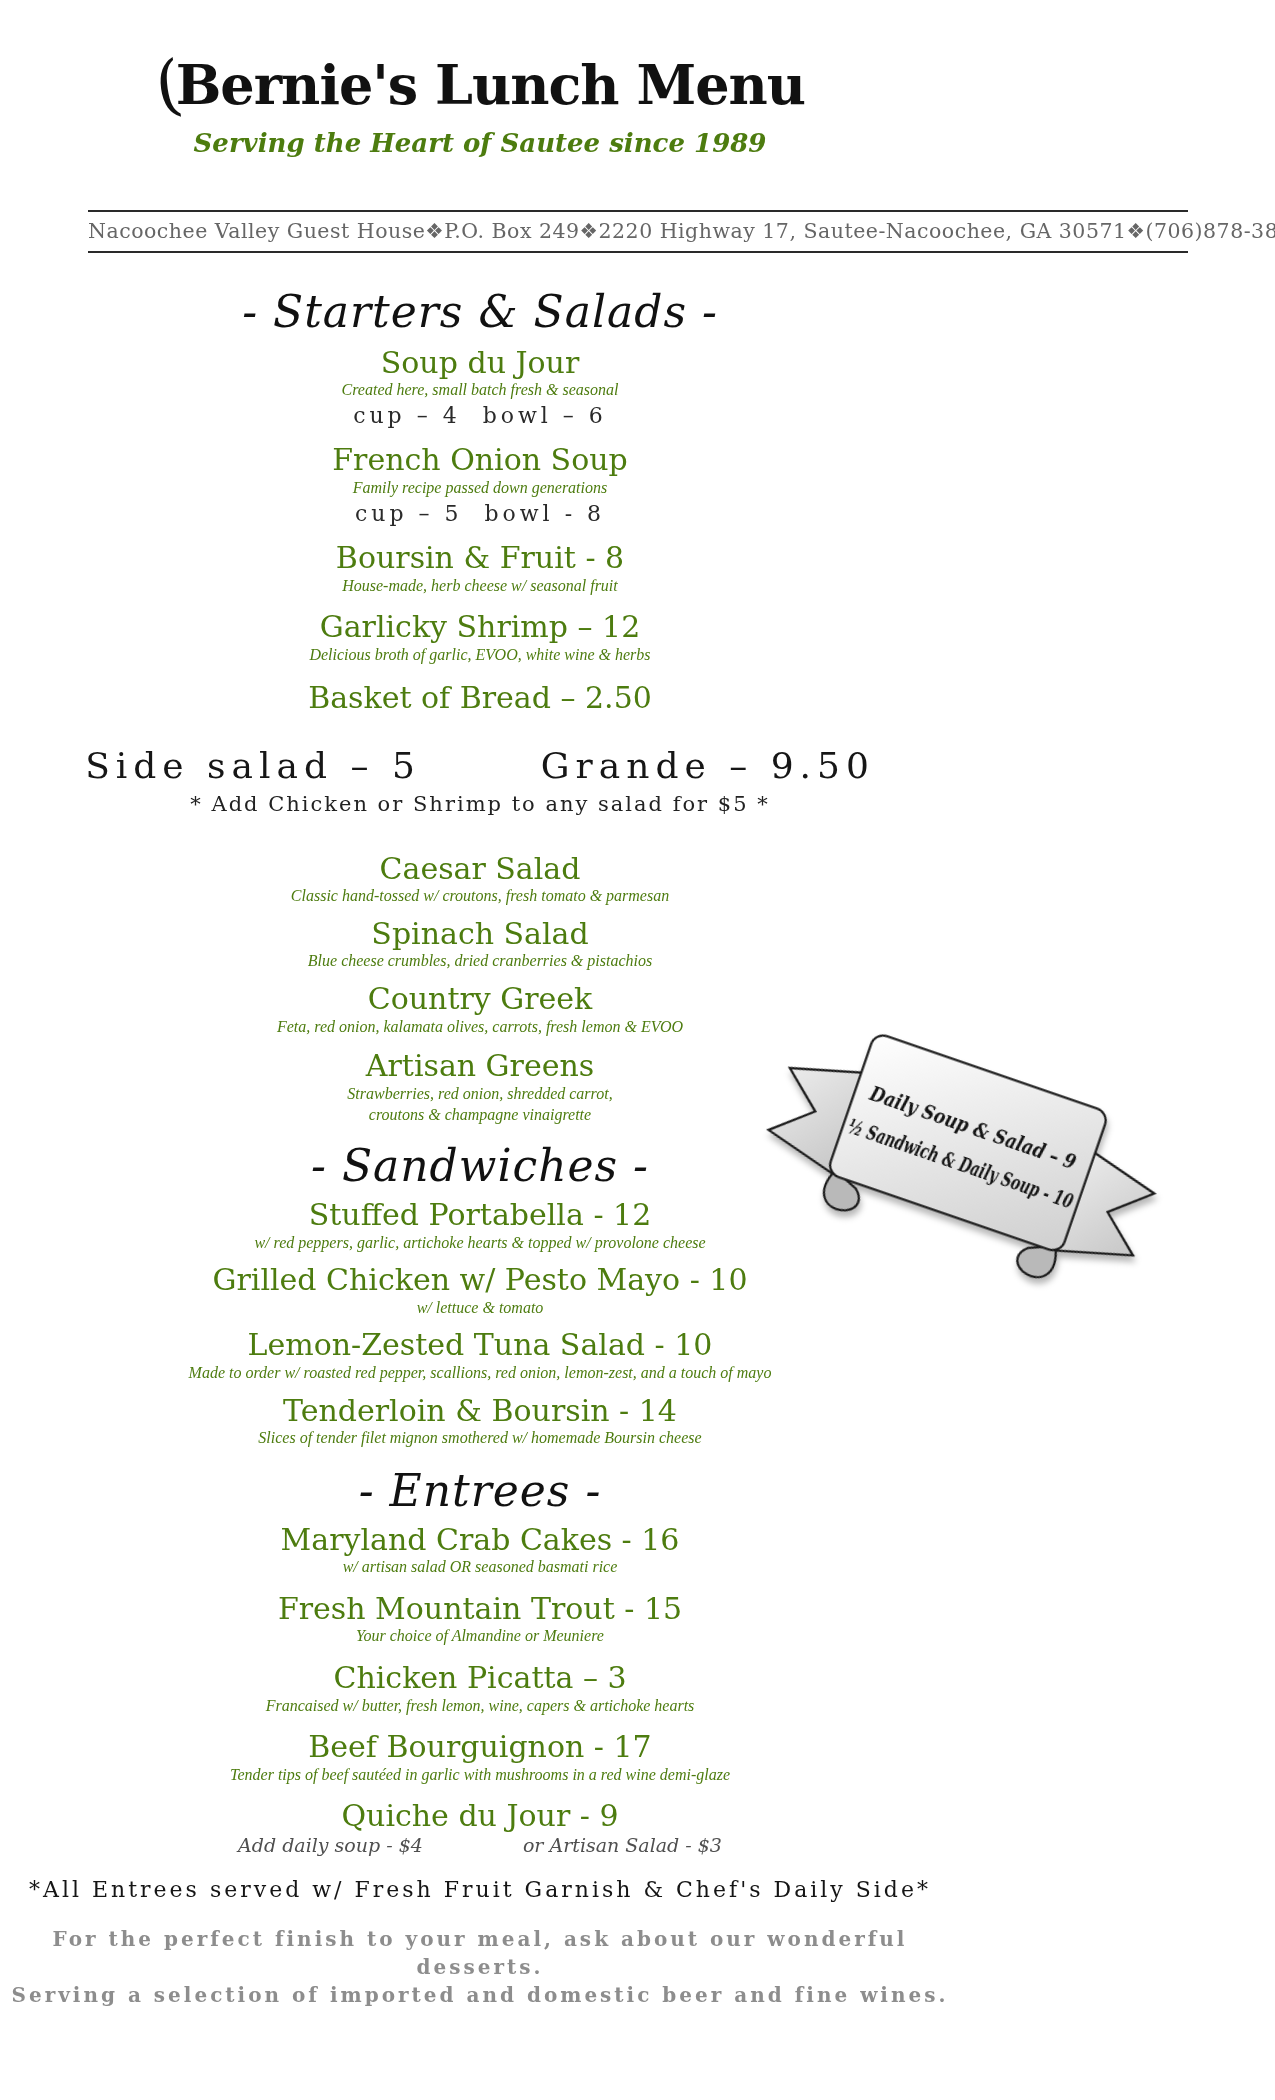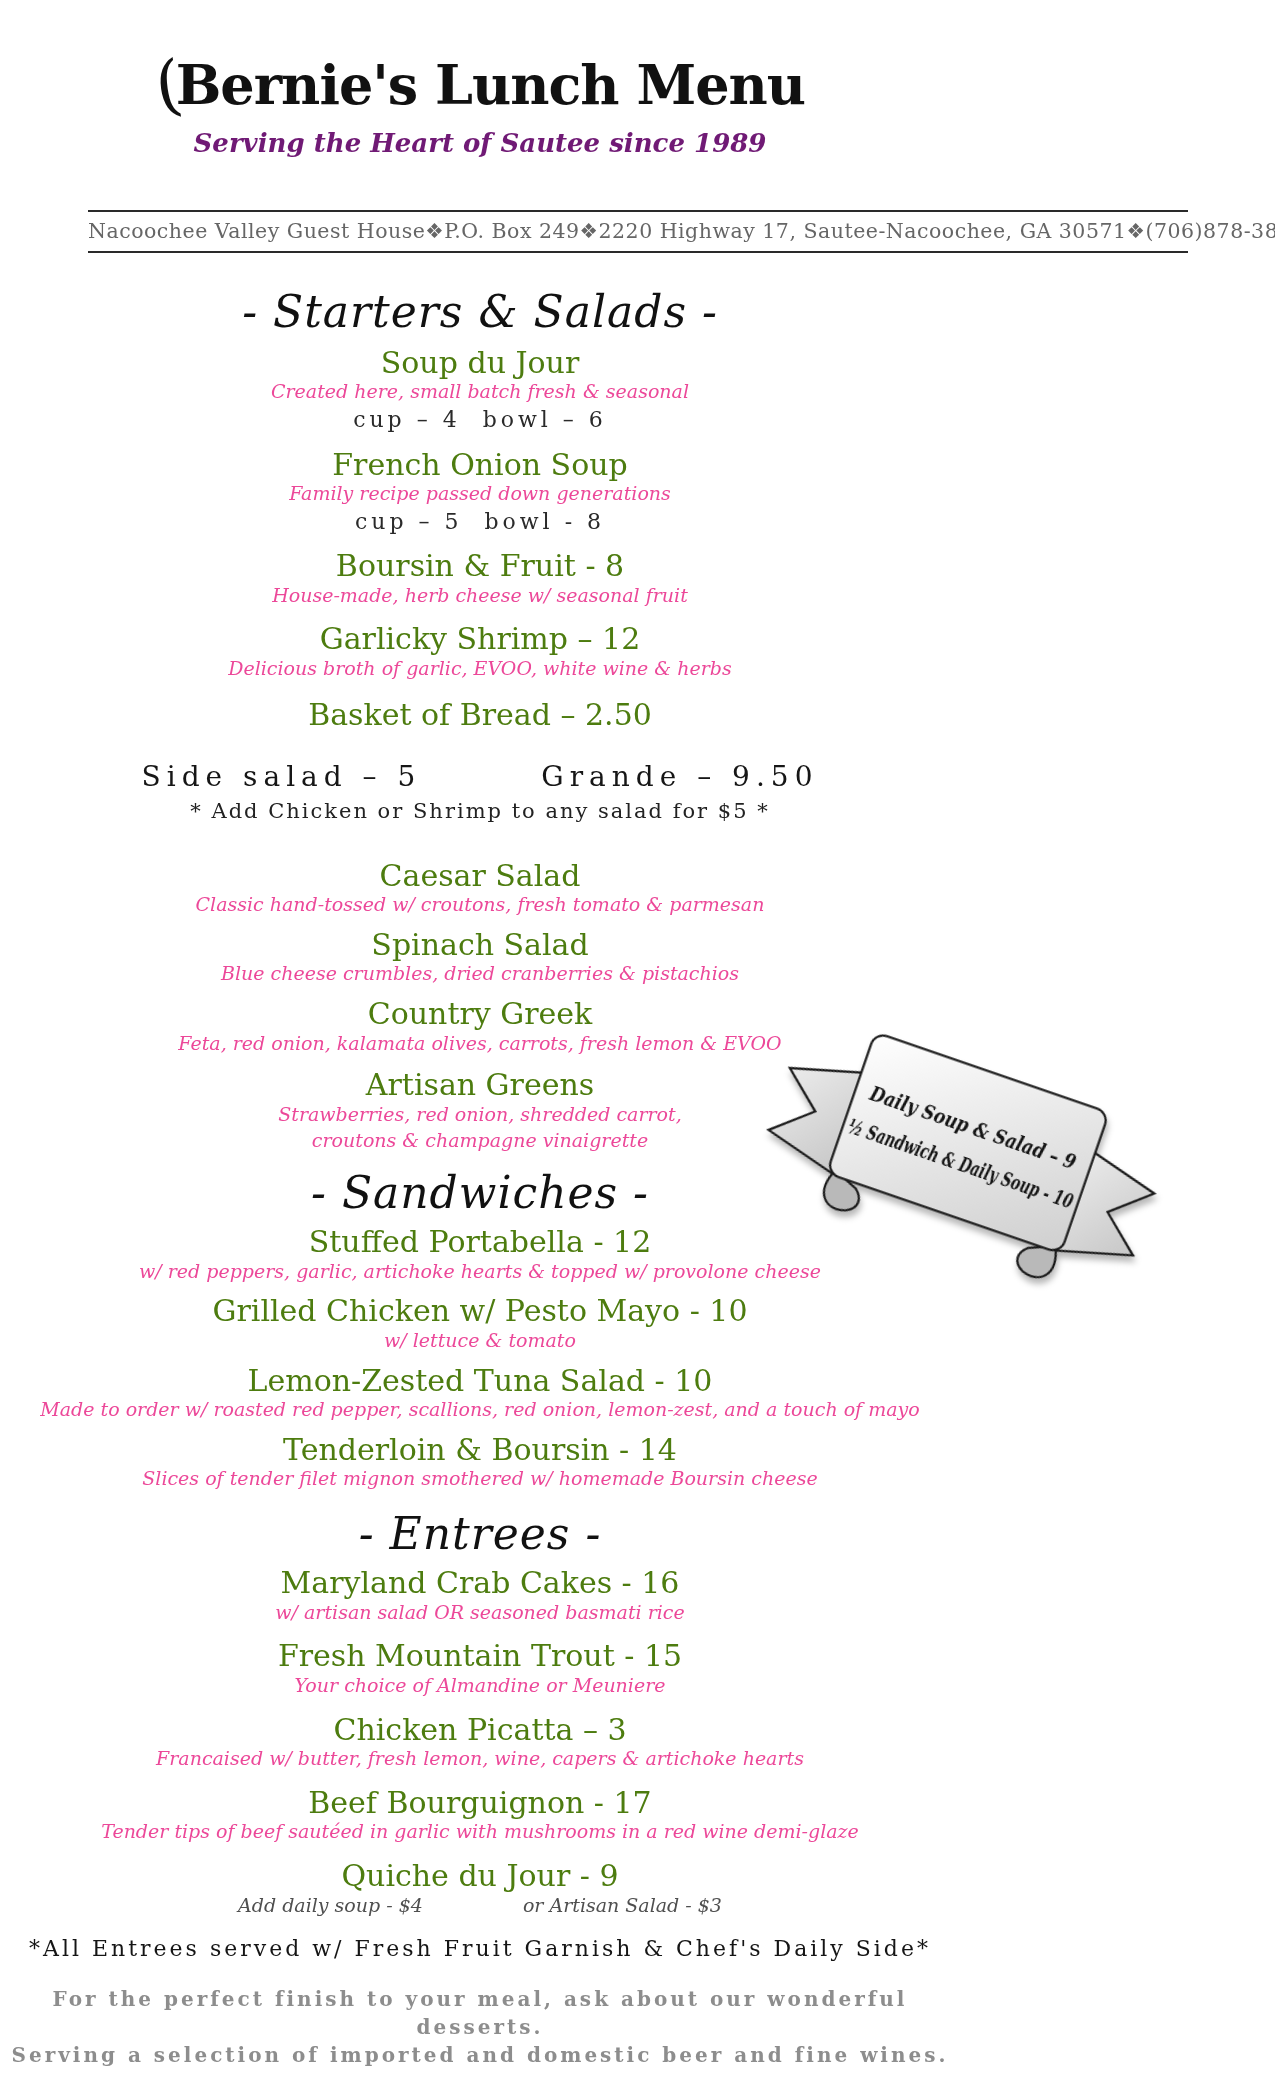--- a/index.html
+++ b/index.html
@@ -35,21 +35,21 @@
     font-size: 66px;
     font-weight: normal;
     transform: rotate(-8deg) translateY(4px);
     margin-right: -4px;
   }
   .subtitle {
     margin-top: 8px;
     font-size: 26px;
     font-style: italic;
     font-weight: bold;
-    color: #701a75;
+    color: #4d7c0f;
   }
 
   .address-bar {
     position: absolute;
     left: 88px; top: 210px;
     width: 1100px;
     border-top: 2px solid #2a2a2a;
     border-bottom: 2px solid #2a2a2a;
     padding: 7px 0 8px 0;
     text-align: center;
@@ -75,40 +75,41 @@
   .item-tight { margin-top: 10px; }
   .item-first { margin-top: 12px; }
   .item-roomy { margin-top: 16px; }
 
   .item-name {
     font-size: 30px;
     line-height: 1.12;
     color: #4d7c0f;
   }
   .item-desc {
-    font-size: 19px;
+    font-size: 16px;
     line-height: 1.35;
     font-style: italic;
-    color: #ec4899;
+    color: #4d7c0f;
+    font-family: Liberation Serif, serif;
   }
   .price-line {
     margin-top: 2px;
     font-size: 22px;
     line-height: 1.2;
     letter-spacing: 4px;
     color: #2a2a2a;
     white-space: pre-wrap;
   }
 
   .salad-pricing {
     margin-top: 30px;
     display: flex;
     justify-content: center;
     gap: 120px;
-    font-size: 28px;
+    font-size: 36px;
     line-height: 1.15;
     letter-spacing: 6px;
     color: #161616;
   }
   .salad-note {
     margin-top: 6px;
     font-size: 21px;
     line-height: 1.2;
     letter-spacing: 2px;
     color: #222;

